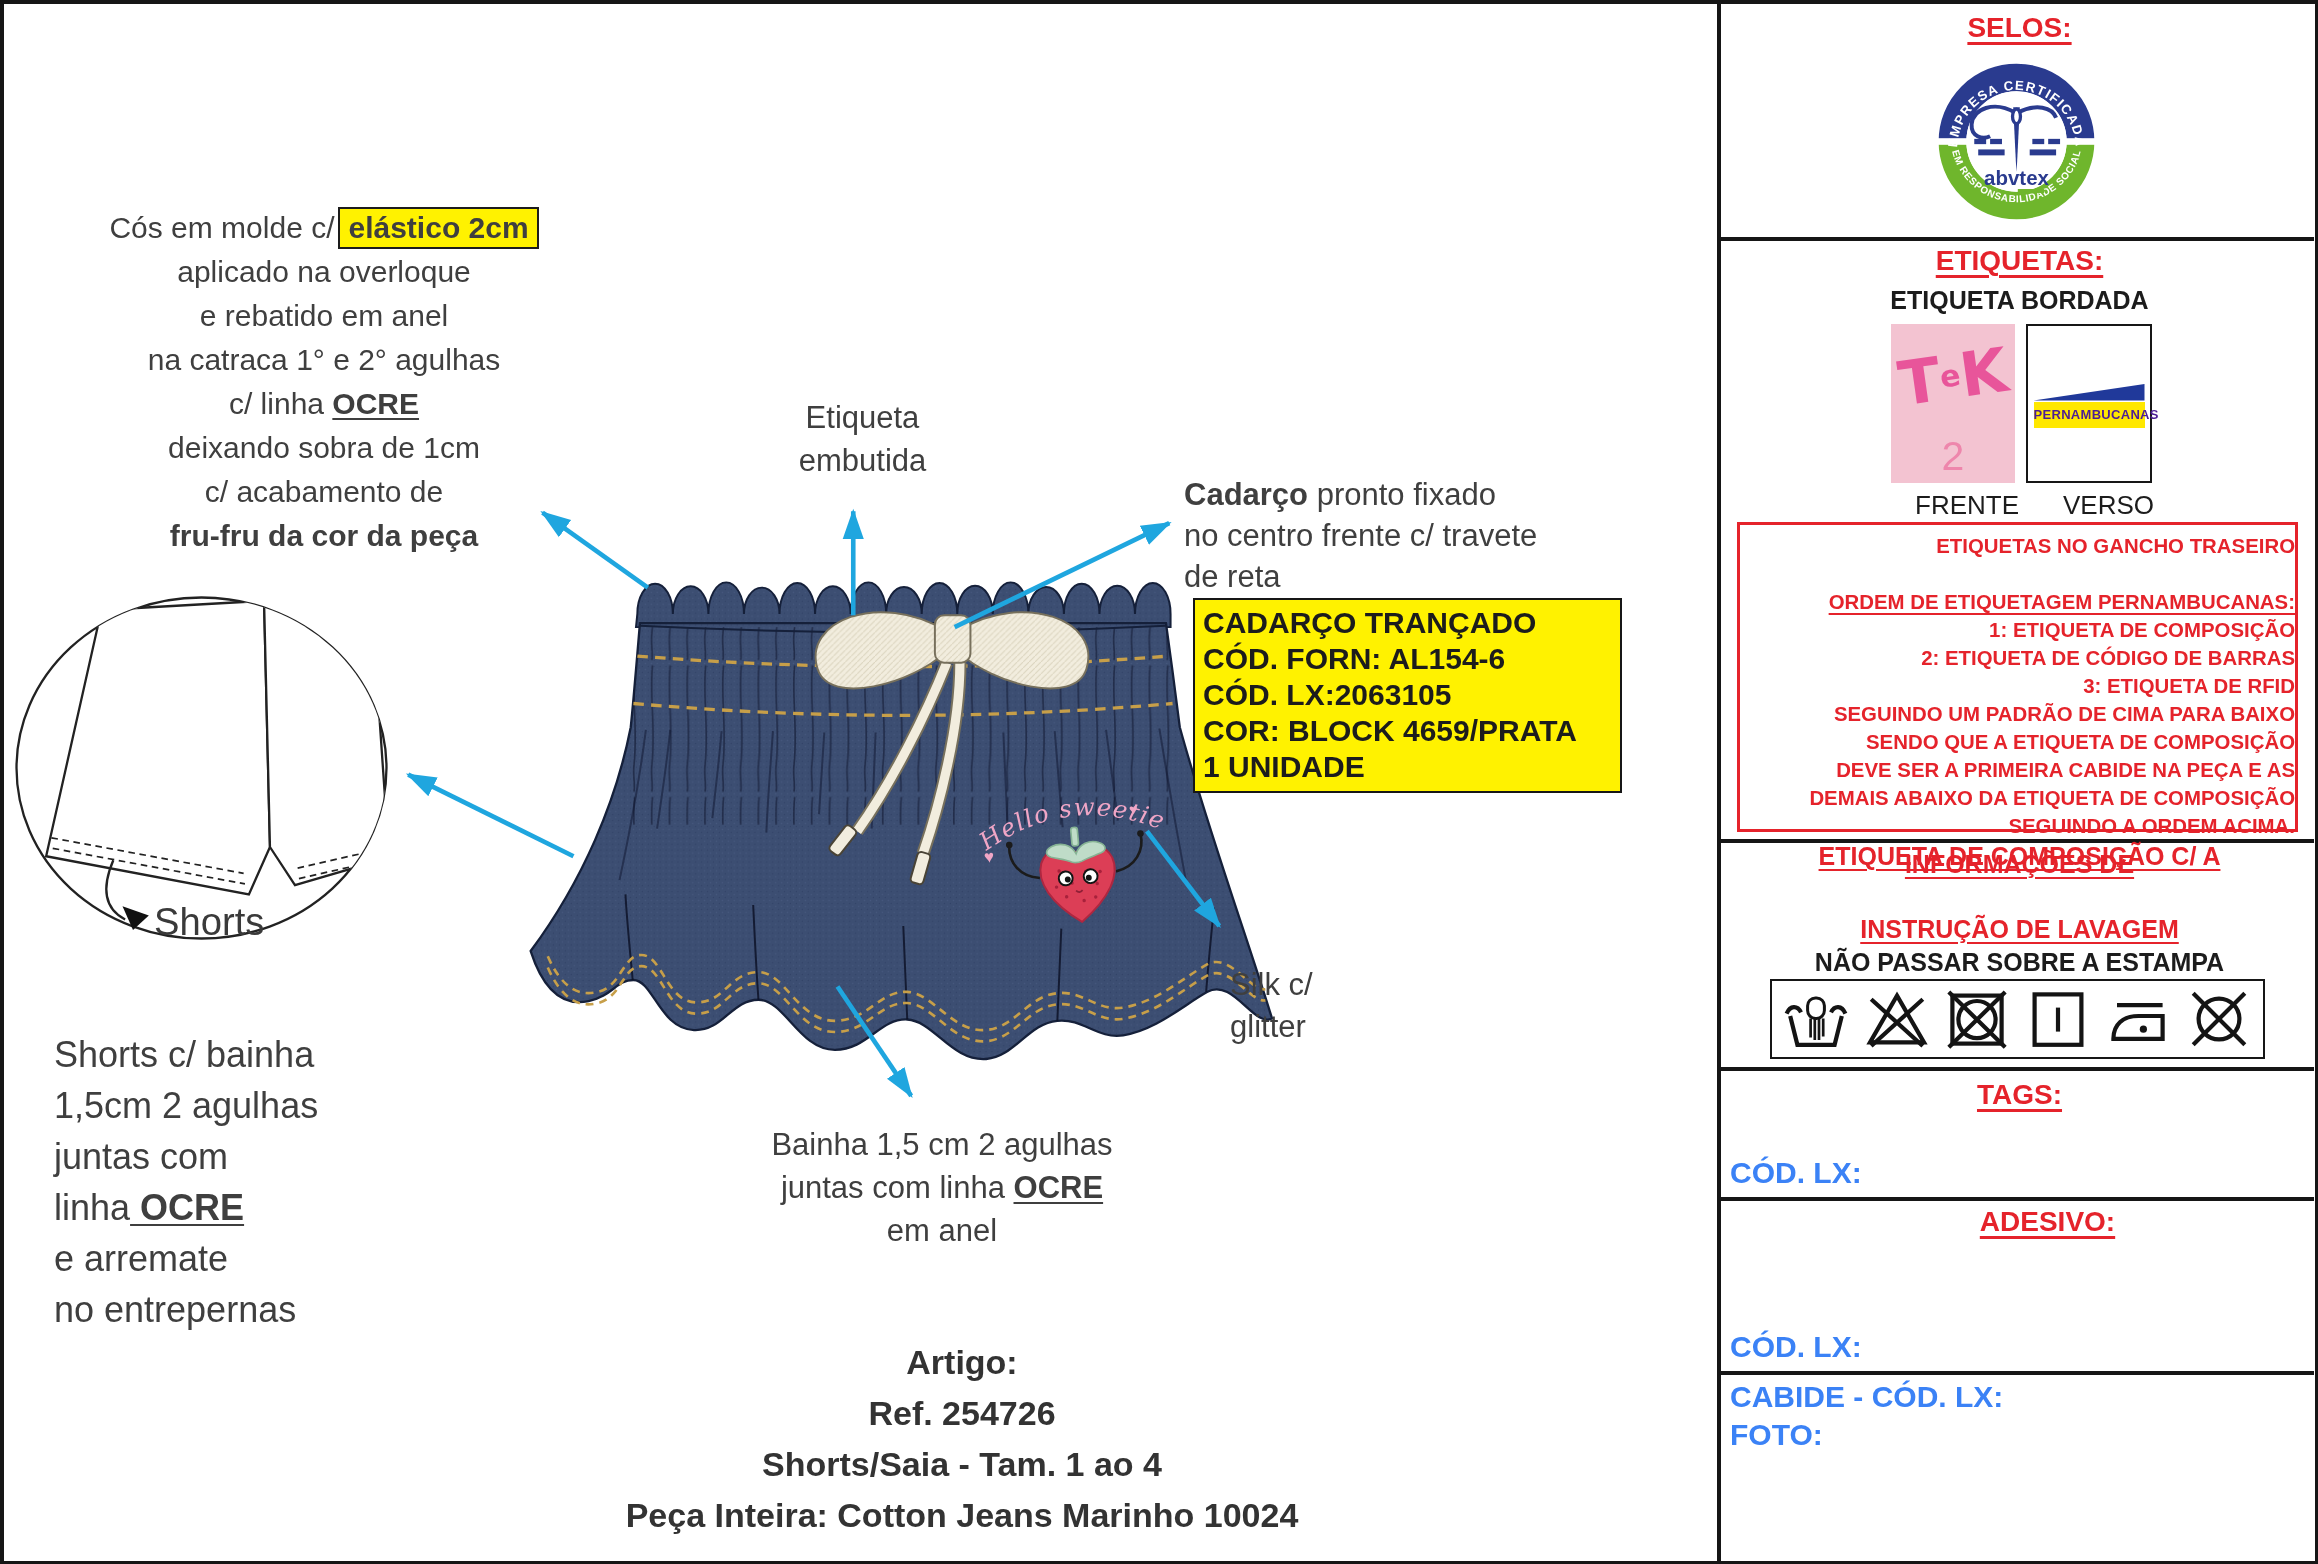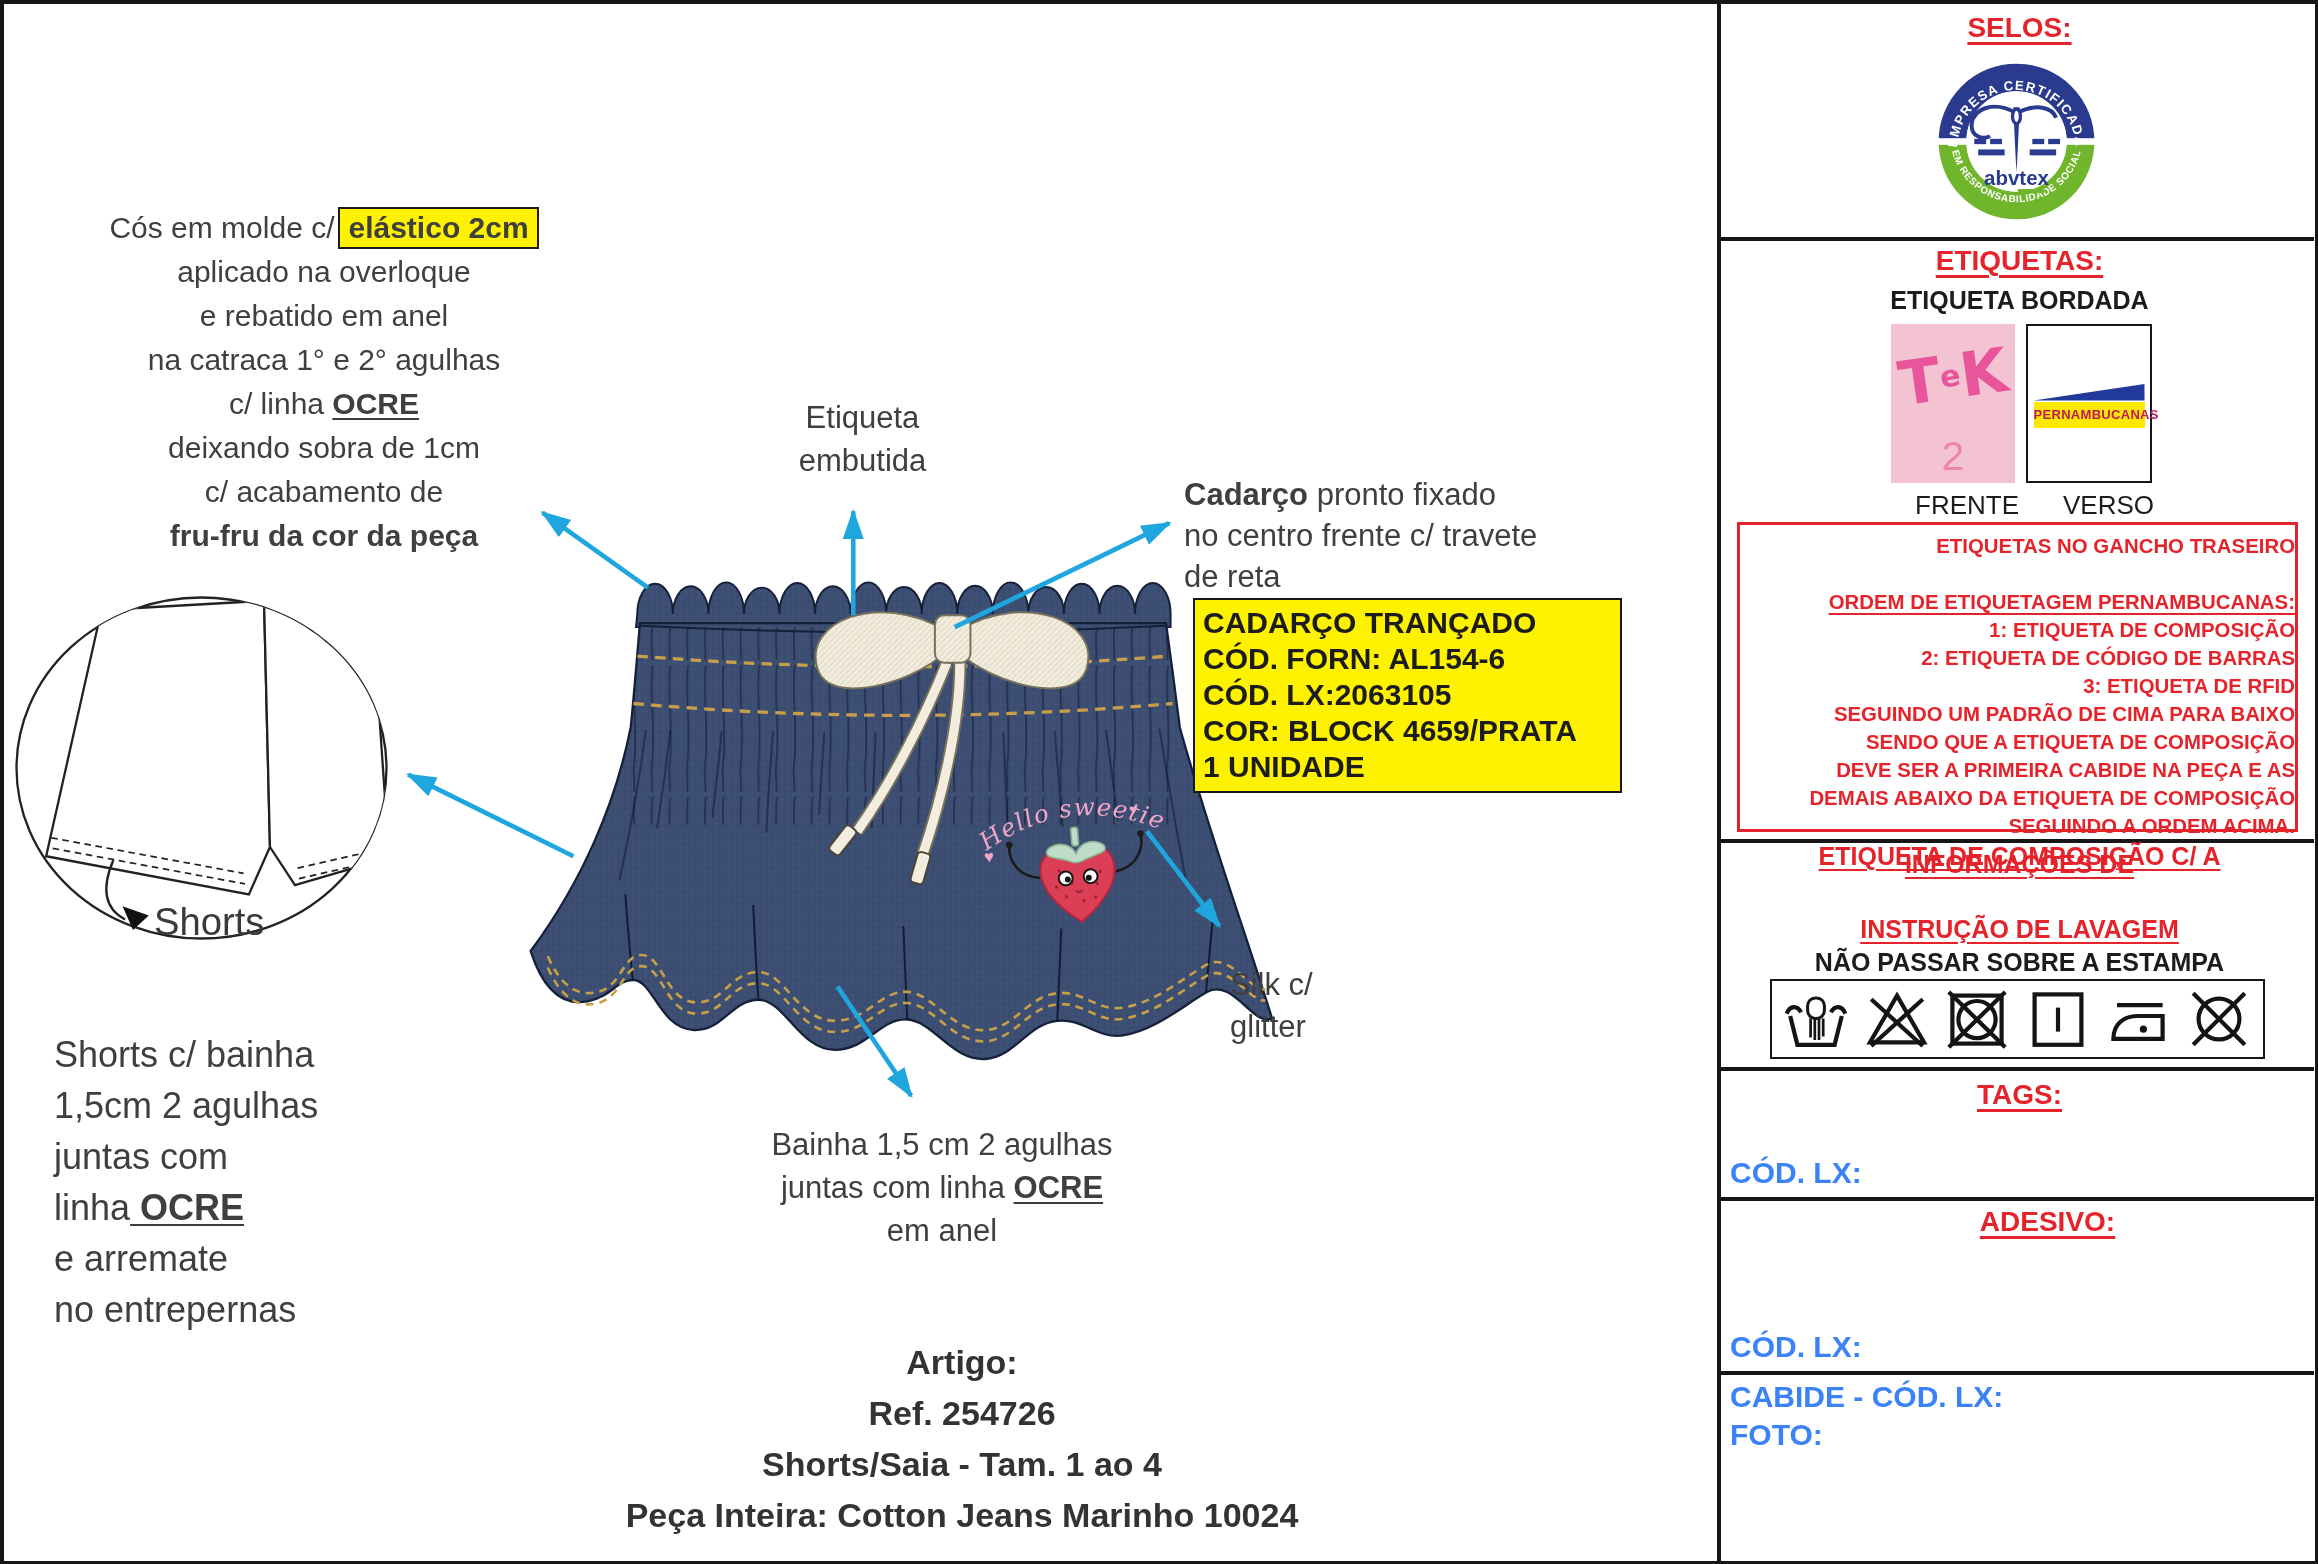--- a/index.html
+++ b/index.html
@@ -34,21 +34,21 @@
   .lbl-cap{font-size:26px;color:#1c1c1c;text-align:right;}
   #lbl-pink{left:174px;top:320px;width:124px;height:159px;background:#F3C3D1;}
   .tk{text-align:center;margin-top:17px;transform:rotate(-8deg);color:#E8559A;font-weight:bold;
       font-family:"DejaVu Sans",sans-serif;}
   .tk .big{font-size:61px;}
   .tk .sml{font-size:30px;vertical-align:12px;}
   .tk-num{position:absolute;bottom:2.6px;width:100%;text-align:center;font-size:41px;color:#EE86AC;}
   #lbl-white{left:309px;top:320px;width:126px;height:159px;background:#fff;border:2.6px solid #161616;box-sizing:border-box;}
   .pn-wedge{width:111px;height:16.5px;margin:58px auto 0;background:#20399A;
             clip-path:polygon(0 100%,100% 0,100% 100%);}
-  .pn-bar{width:111px;height:26px;margin:1.3px auto 0;background:#FFE800;color:#be185d;font-weight:bold;
+  .pn-bar{width:111px;height:26px;margin:1.3px auto 0;background:#FFE800;color:#4c1d95;font-weight:bold;
           font-size:13px;line-height:26px;text-align:center;letter-spacing:0.3px;
           font-family:"Liberation Sans",sans-serif;}
   #redbox{left:20px;top:518px;width:561px;height:310px;border:3.3px solid #E5232B;box-sizing:border-box;
           padding-top:6.6px;}
   #redbox div{color:#E5232B;font-weight:bold;font-size:20.4px;line-height:28px;text-align:right;}
   #redbox .gap{height:28px;}
   .info-t{position:absolute;width:100%;text-align:center;color:#E5232B;font-weight:bold;font-size:25px;
           text-decoration:underline;text-decoration-thickness:2px;text-underline-offset:4px;}
   #carebox{left:53px;top:975px;width:495px;height:80px;border:2.6px solid #161616;box-sizing:border-box;
            display:flex;align-items:center;justify-content:space-around;padding:0 4px;background:#fff;}

